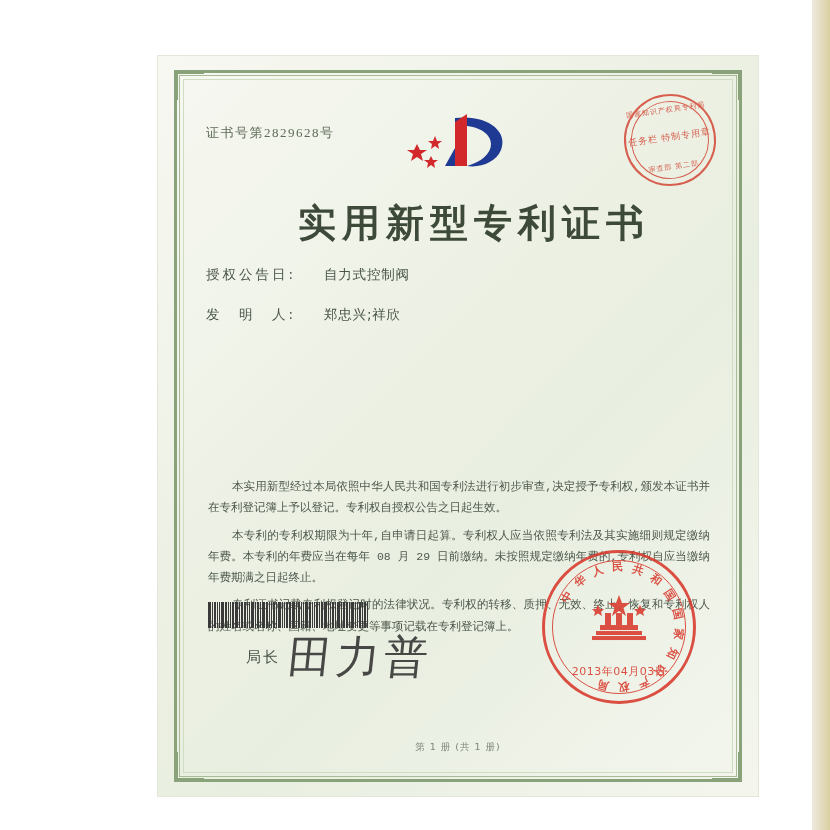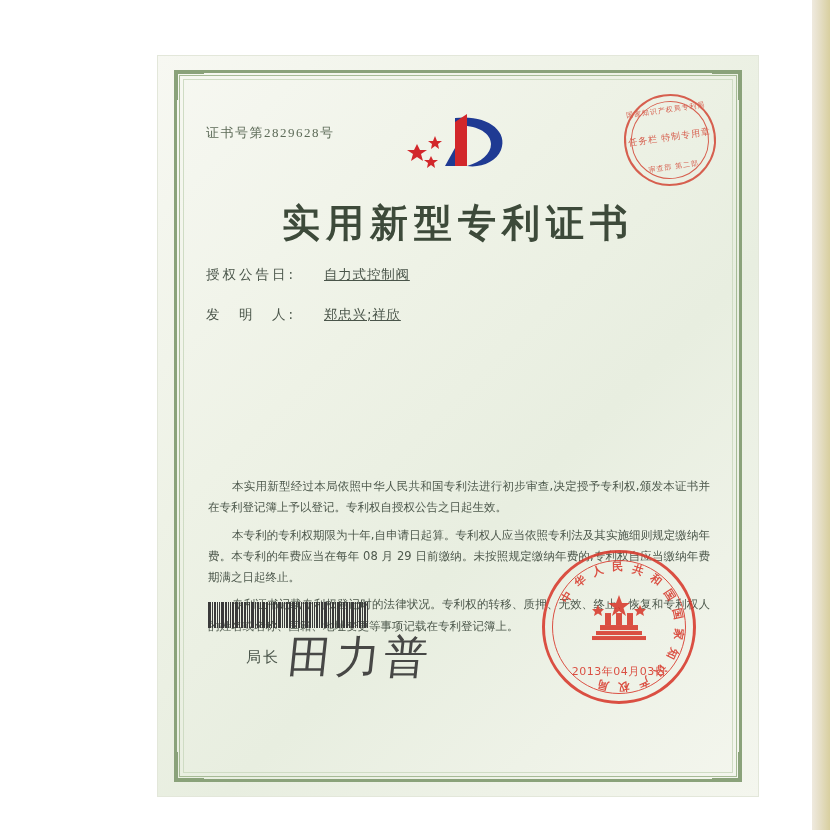--- a/index.html
+++ b/index.html
@@ -145,21 +145,21 @@
     width: 100%;
     text-align: center;
     font-size: 7px;
     letter-spacing: 1px;
   }
 
   
   .title {
     position: absolute;
     top: 142px;
-    left: 0;
+    left: 16px;
     width: 100%;
     text-align: center;
     font-size: 38px;
     font-weight: bold;
     letter-spacing: 6px;
     color: #3d4a3a;
     font-family: "DejaVu Sans", sans-serif;
   }
 
   
@@ -176,38 +176,38 @@
     letter-spacing: 0.6px;
     font-family: "DejaVu Sans", sans-serif;
   }
   .field .label {
     display: inline-block;
     min-width: 118px;
     letter-spacing: 3px;
   }
   .field .value {
     letter-spacing: 0.8px;
-    text-decoration: underline;
   }
 
   
   .paragraphs {
     position: absolute;
     left: 50px;
     top: 420px;
     right: 48px;
     font-size: 11.5px;
     line-height: 1.85;
     color: #4d584c;
     text-align: justify;
     font-family: "DejaVu Sans", sans-serif;
   }
   .paragraphs p {
     margin: 0 0 6px 0;
     text-indent: 24px;
+    font-family: Liberation Mono, monospace;
   }
 
   
   .barcode {
     position: absolute;
     left: 50px;
     top: 546px;
     width: 215px;
     height: 26px;
   }
@@ -397,15 +397,16 @@
           <rect x="16" y="40" width="46" height="4" fill="#d8392c"></rect>
           <rect x="12" y="45" width="54" height="4" fill="#d8392c"></rect>
           <polygon fill="#d8392c" points="39,4 42,12 50,12 43.5,17 46,25 39,20 32,25 34.5,17 28,12 36,12"></polygon>
           <polygon fill="#d8392c" points="18,14 20,18 24,18 21,21 22,25 18,22.5 14,25 15,21 12,18 16,18"></polygon>
           <polygon fill="#d8392c" points="60,14 62,18 66,18 63,21 64,25 60,22.5 56,25 57,21 54,18 58,18"></polygon>
         </svg>
       </div>
       <div class="seal-date">2013年04月03日</div>
     </div>
 
+    <div class="footer">第 1 册 (共 1 册)</div>
 
   </div>
 </div>
 
 </body></html>

